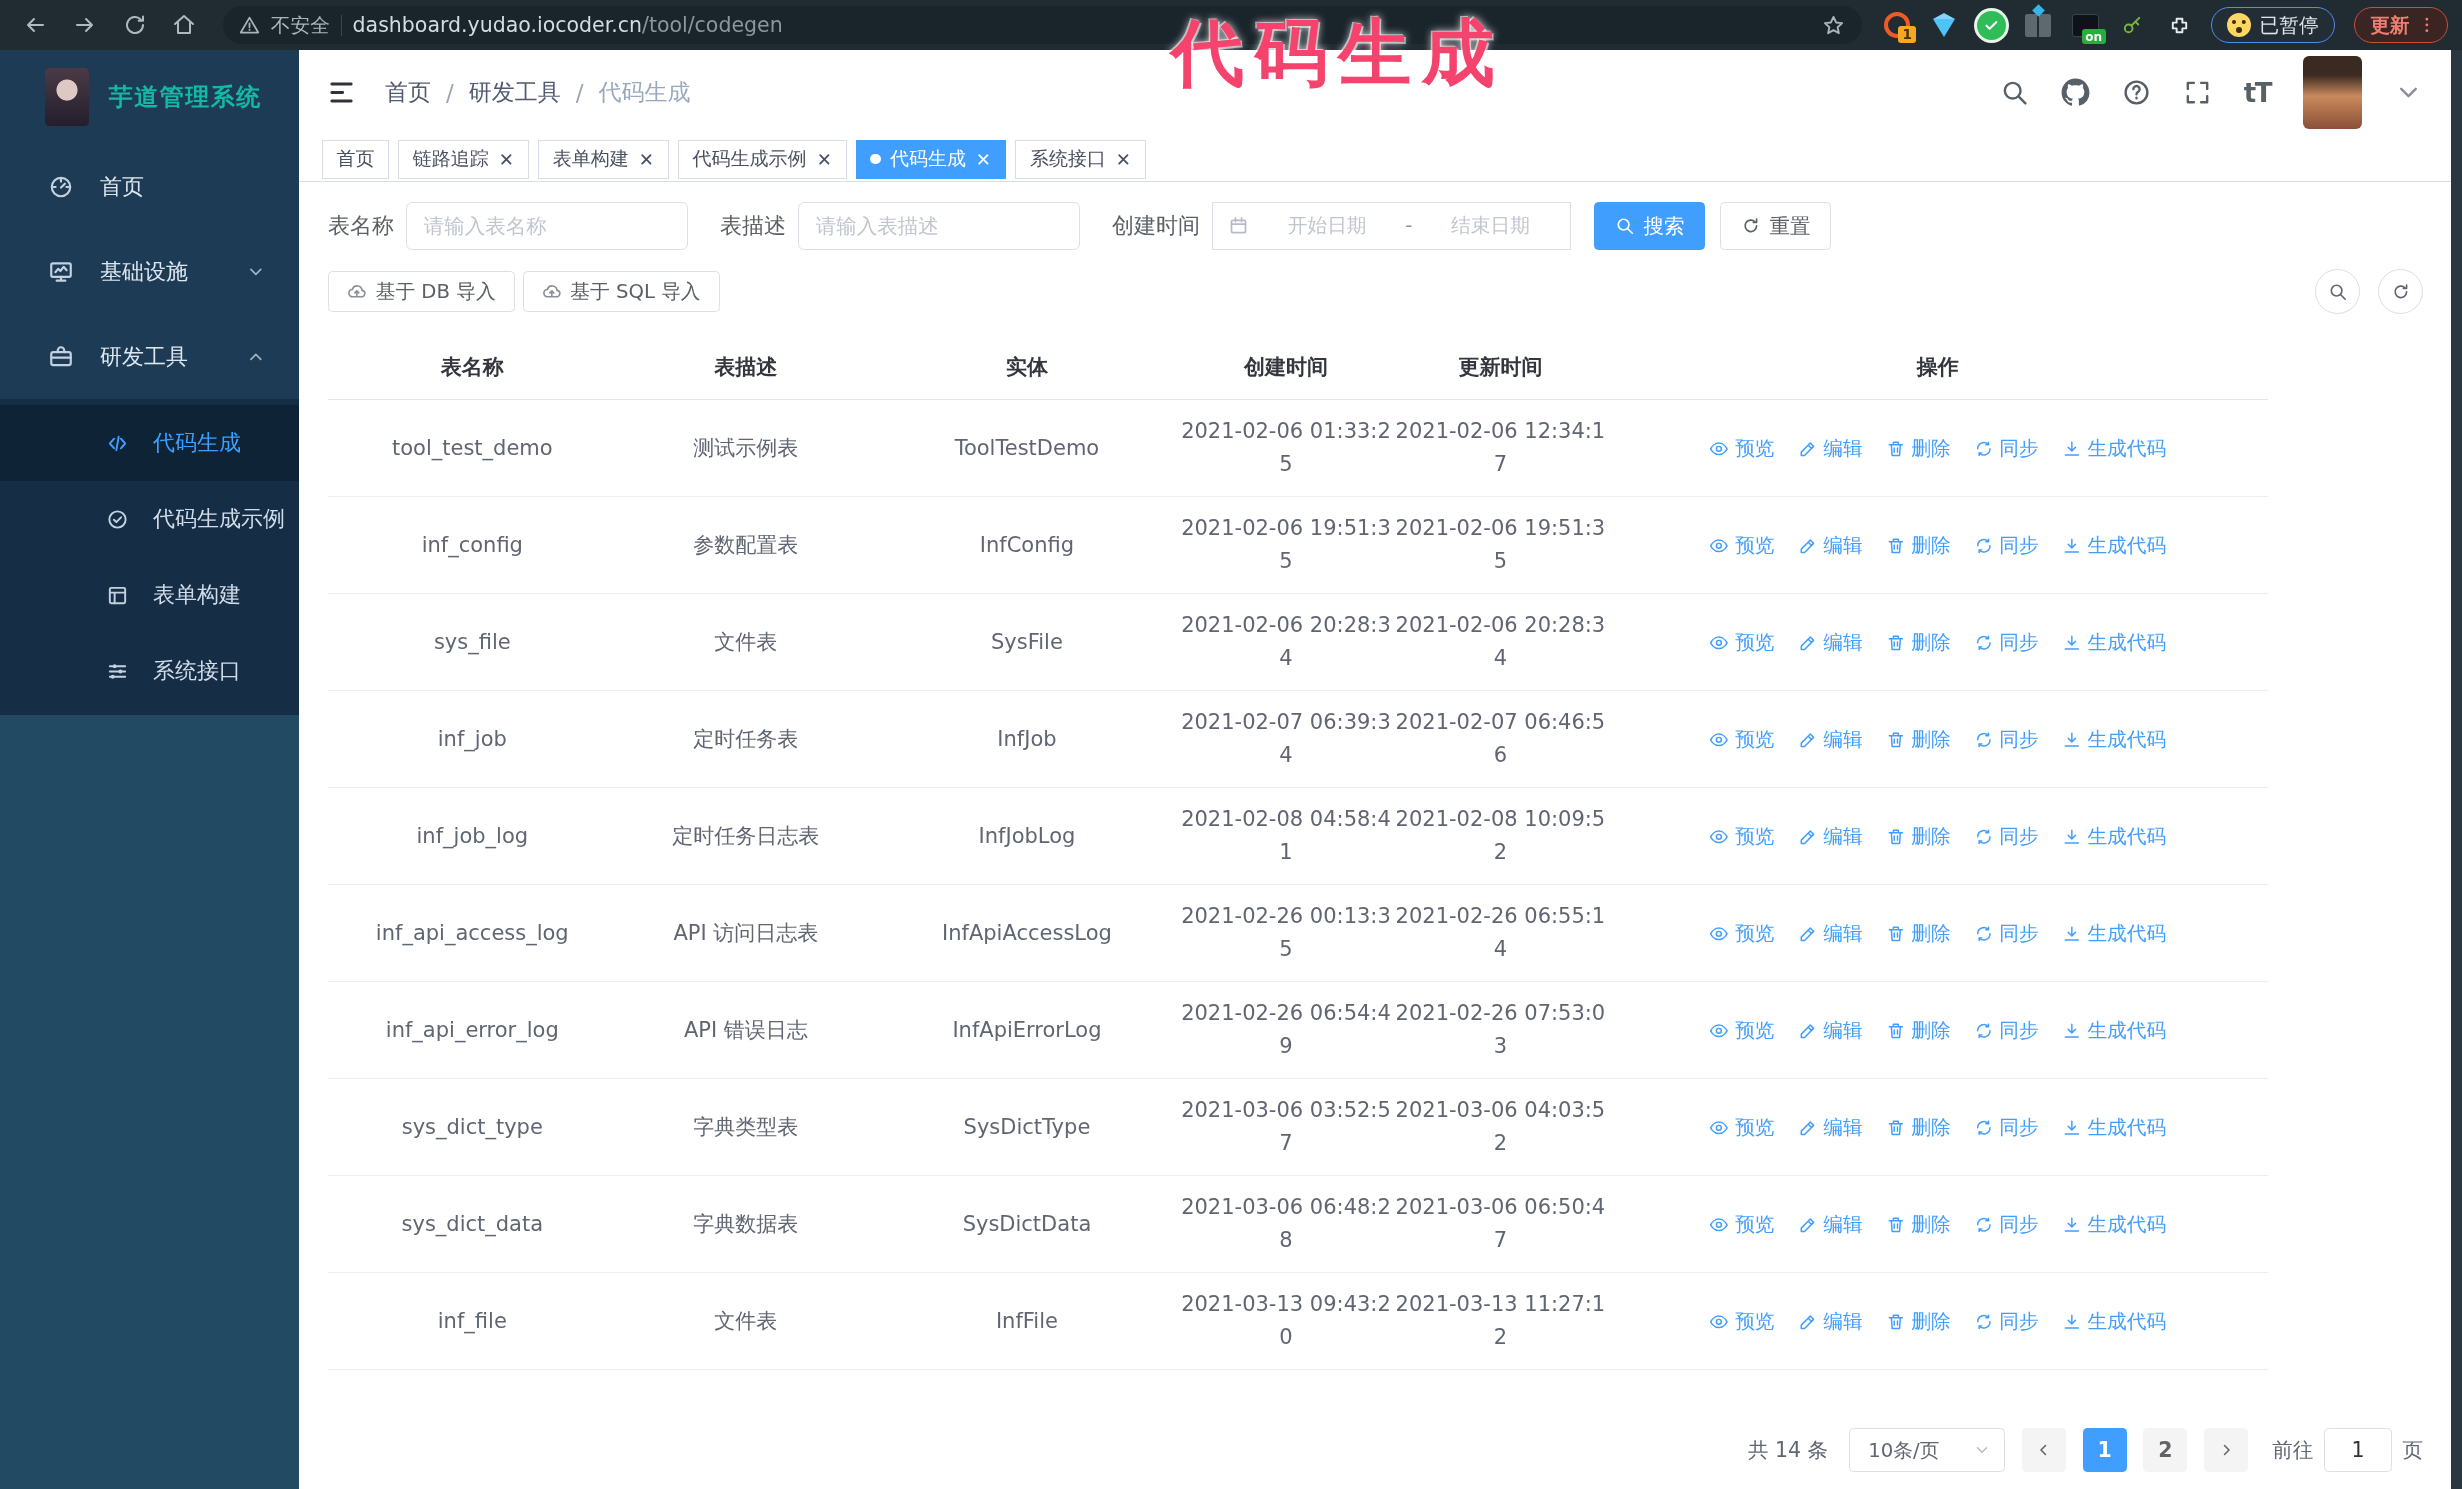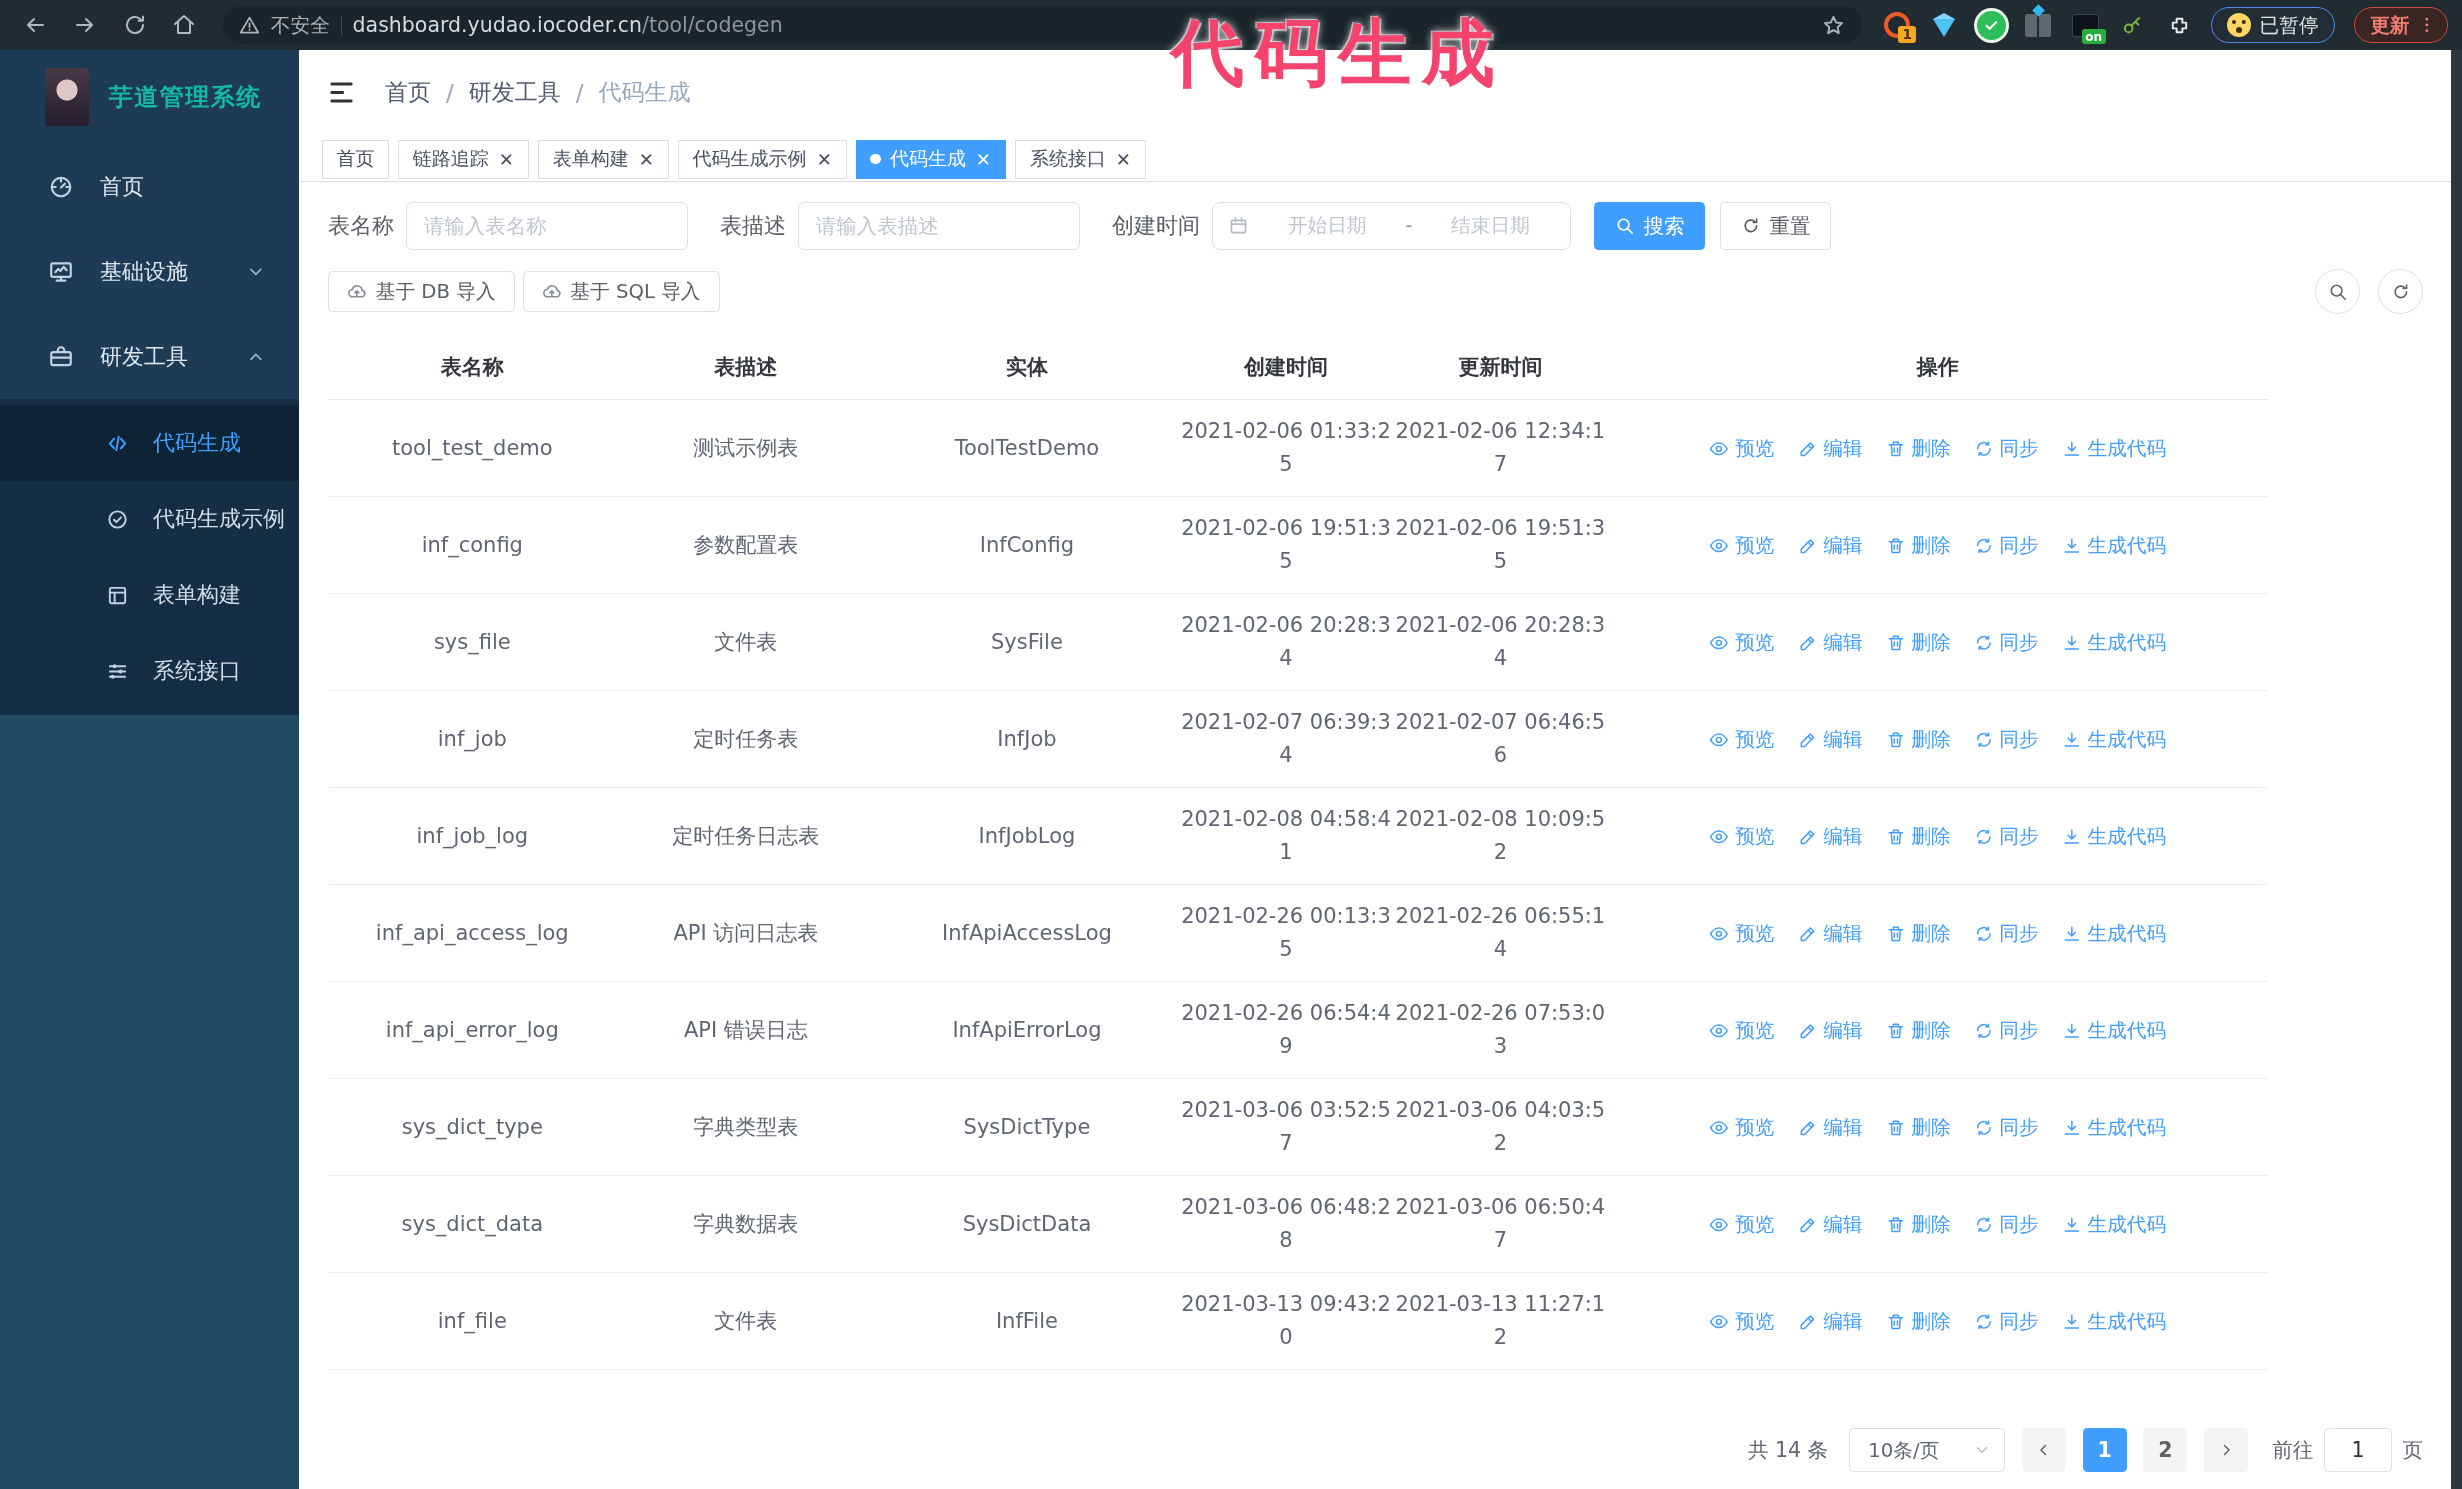--- a/index.html
+++ b/index.html
@@ -86,21 +86,21 @@
   .tag.active { background:#409eff; border-color:#409eff; color:#fff; }
   .tag .tclose { width:16.7px; height:16.7px; stroke-width:2.6; }
 
   
   .content { flex:1; display:flex; flex-direction:column; padding:19.7px 39px 18px 29px; min-height:0; }
   .search-row { display:flex; align-items:center; flex-wrap:nowrap; }
   .f-label { font-size:22px; color:#5a6066; font-weight:500; margin-right:12px; white-space:nowrap; }
   .inp { width:282px; height:48px; border:0.8px solid #dcdfe6; border-radius:6px; padding:0 16.7px; font-size:20.5px; color:#303133; outline:none; font-family:inherit; }
   .inp::placeholder { color:#c0c6cf; }
   .gap { width:32px; flex:none; }
-  .date-range { width:359px; height:48px; border:0.8px solid #dcdfe6; border-radius:8px; display:flex; align-items:center; padding:0 15px; gap:13.6px; color:#c0c6cf; }
+  .date-range { width:359px; height:48px; border:0.8px solid #dcdfe6; border-radius:0; display:flex; align-items:center; padding:0 15px; gap:13.6px; color:#c0c6cf; }
   .date-range .ic { width:21px; height:21px; color:#b6bcc6; }
   .date-range .ph { font-size:19.7px; flex:1; text-align:center; white-space:nowrap; }
   .date-range .rsep { color:#8d939c; font-size:19.7px; }
   .btn { height:48px; border-radius:4.5px; border:0.8px solid #dcdfe6; background:#fff; color:#5a6066; font-size:20.5px; display:inline-flex; align-items:center; justify-content:center; gap:9px; padding:0 19.7px; cursor:pointer; font-family:inherit; white-space:nowrap; }
   .btn .ic { width:19.7px; height:19.7px; }
   .btn.primary { background:#409eff; border-color:#409eff; color:#fff; }
   .import-row { display:flex; align-items:center; margin-top:19.7px; }
   .btn.sm { height:41px; font-size:19.7px; padding:0 18px; color:#5a6066; }
   .btn.sm .ic { color:#8a9099; }
   .btn.sm + .btn.sm { margin-left:8px;align-items:center; }
@@ -414,20 +414,39 @@
             <use href="#i-fold"></use>
           </svg>
         </span>
       <div class="breadcrumb" id="breadcrumb">
           <span class="bc-item">首页</span>
           <span class="bc-sep">/</span>
           <span class="bc-item">研发工具</span>
           <span class="bc-sep">/</span>
           <span class="bc-item current">代码生成</span>
         </div>
+      <div class="hdr-right">
+        <svg class="ic" viewBox="0 0 38 38" width="29" height="29">
+            <use href="#i-search"></use>
+          </svg>
+        <svg class="ic" viewBox="0 0 38 38" width="29" height="29">
+            <use href="#i-github"></use>
+          </svg>
+        <svg class="ic" viewBox="0 0 38 38" width="29" height="29">
+            <use href="#i-question"></use>
+          </svg>
+        <svg class="ic" viewBox="0 0 38 38" width="29" height="29">
+            <use href="#i-expand"></use>
+          </svg>
+        <span class="tsize">tT</span>
+        <span class="avatar"></span>
+        <svg class="ic hdr-caret" viewBox="0 0 38 38" width="29" height="29">
+            <use href="#i-chev-down"></use>
+          </svg>
+      </div>
     </div>
 
     <div class="tagsbar" id="tagsbar">
         <div class="tag">
           <span>首页</span>
         </div>
         <div class="tag">
           <span>链路追踪</span>
           <svg class="ic tclose" viewBox="0 0 22 22" width="16.7" height="16.7">
             <use href="#i-close"></use>

